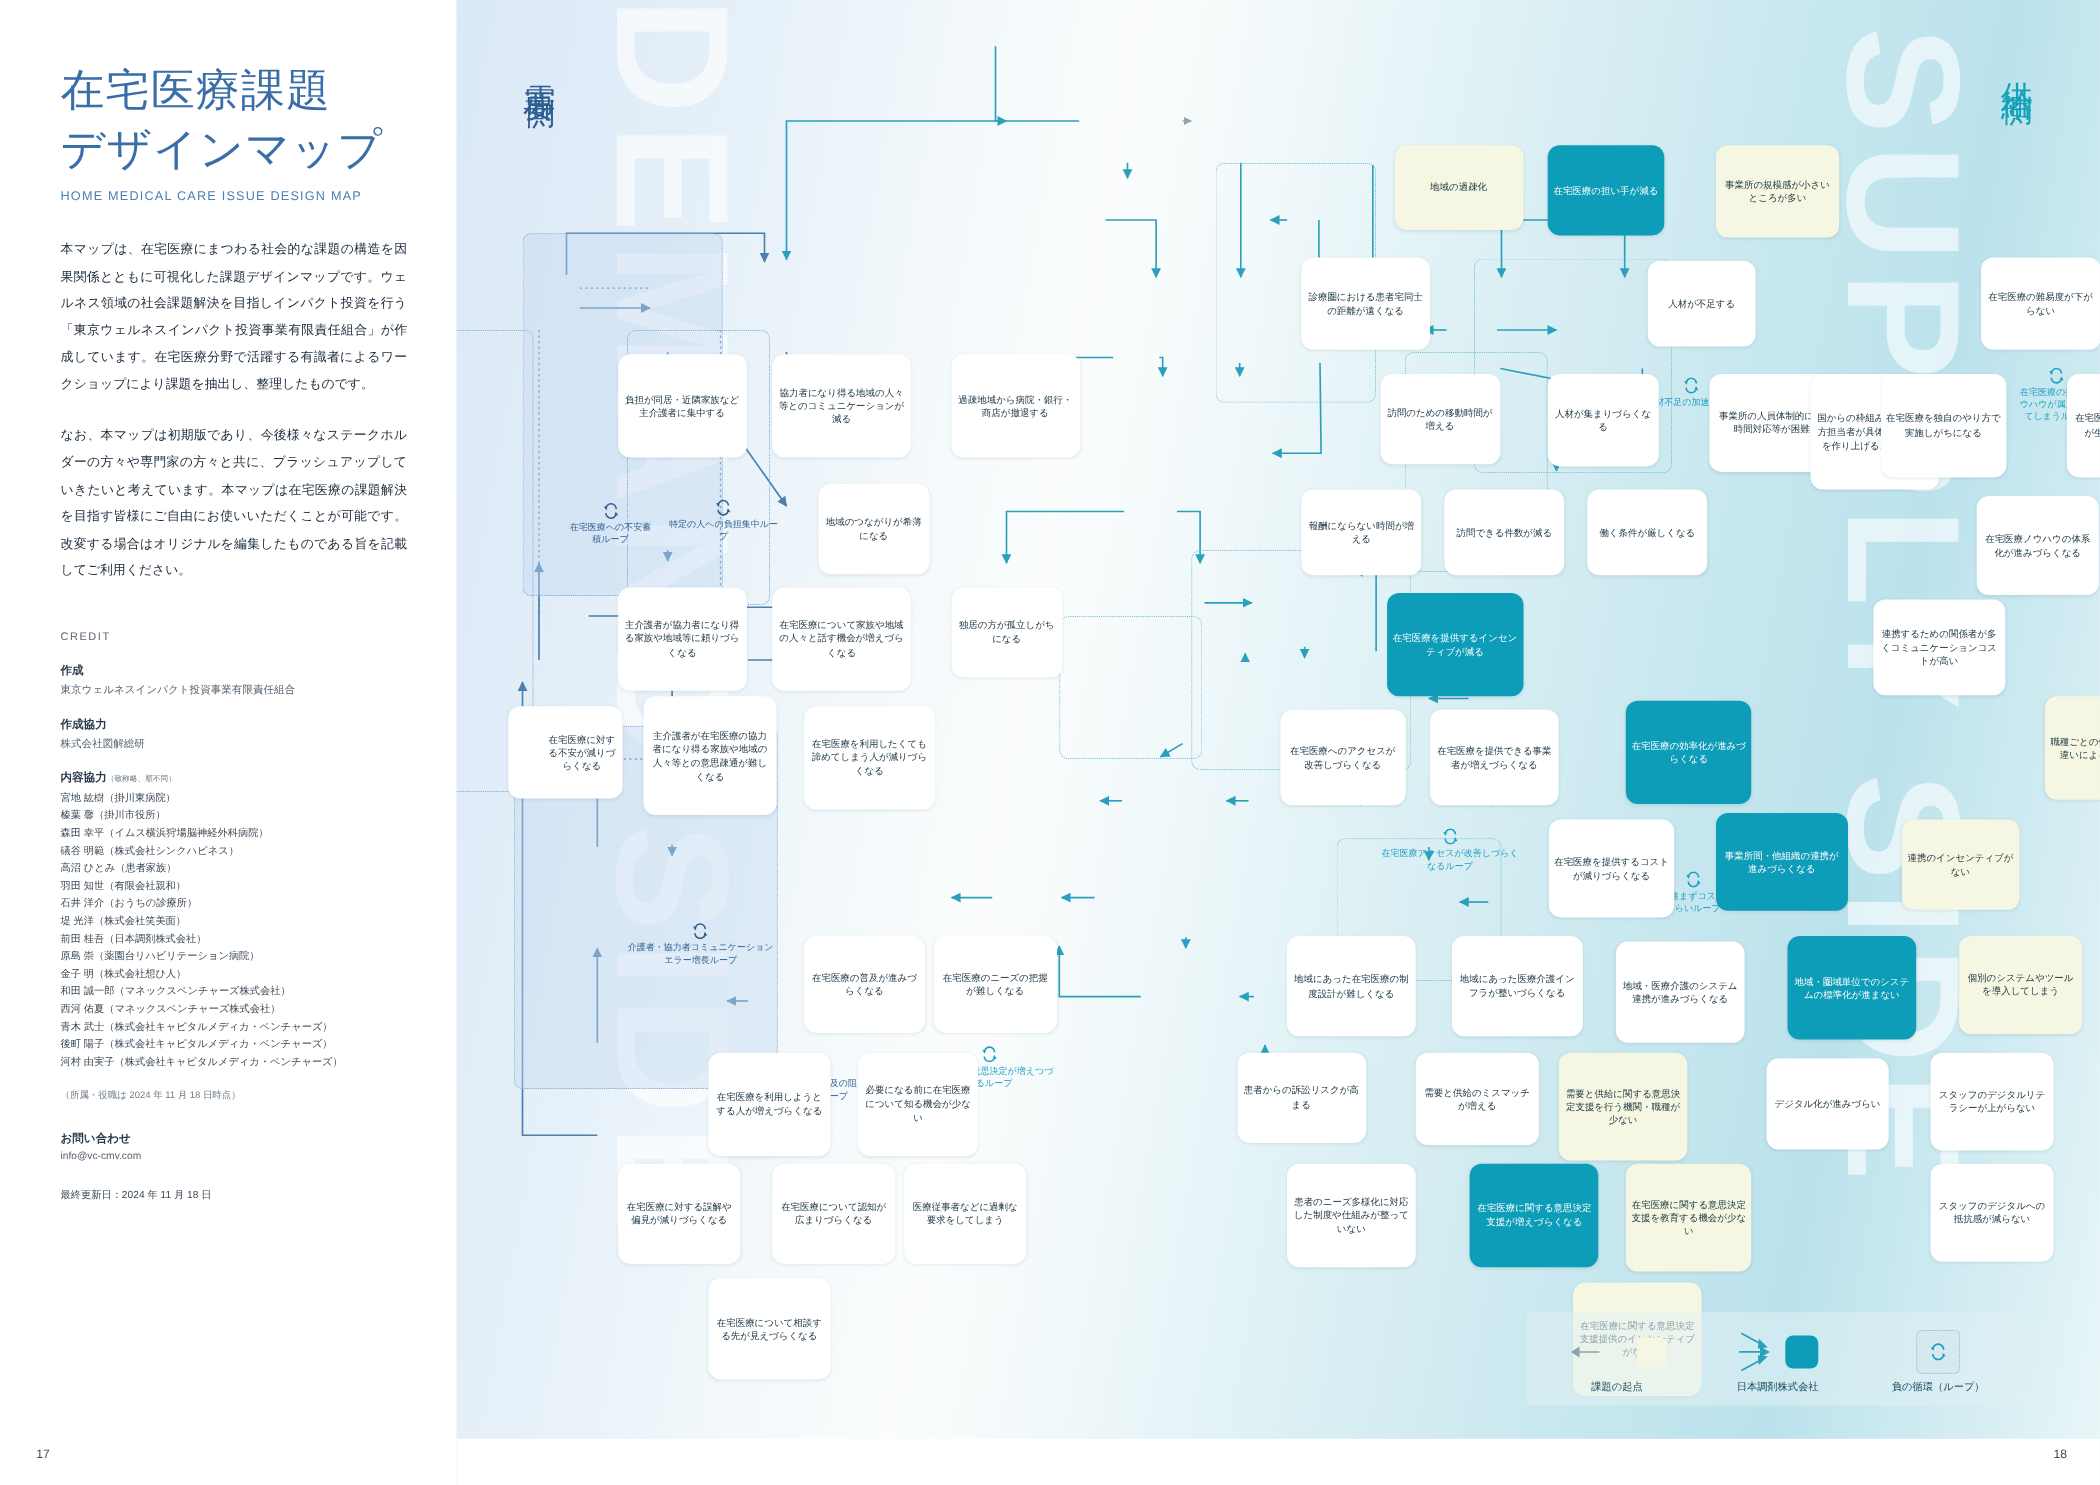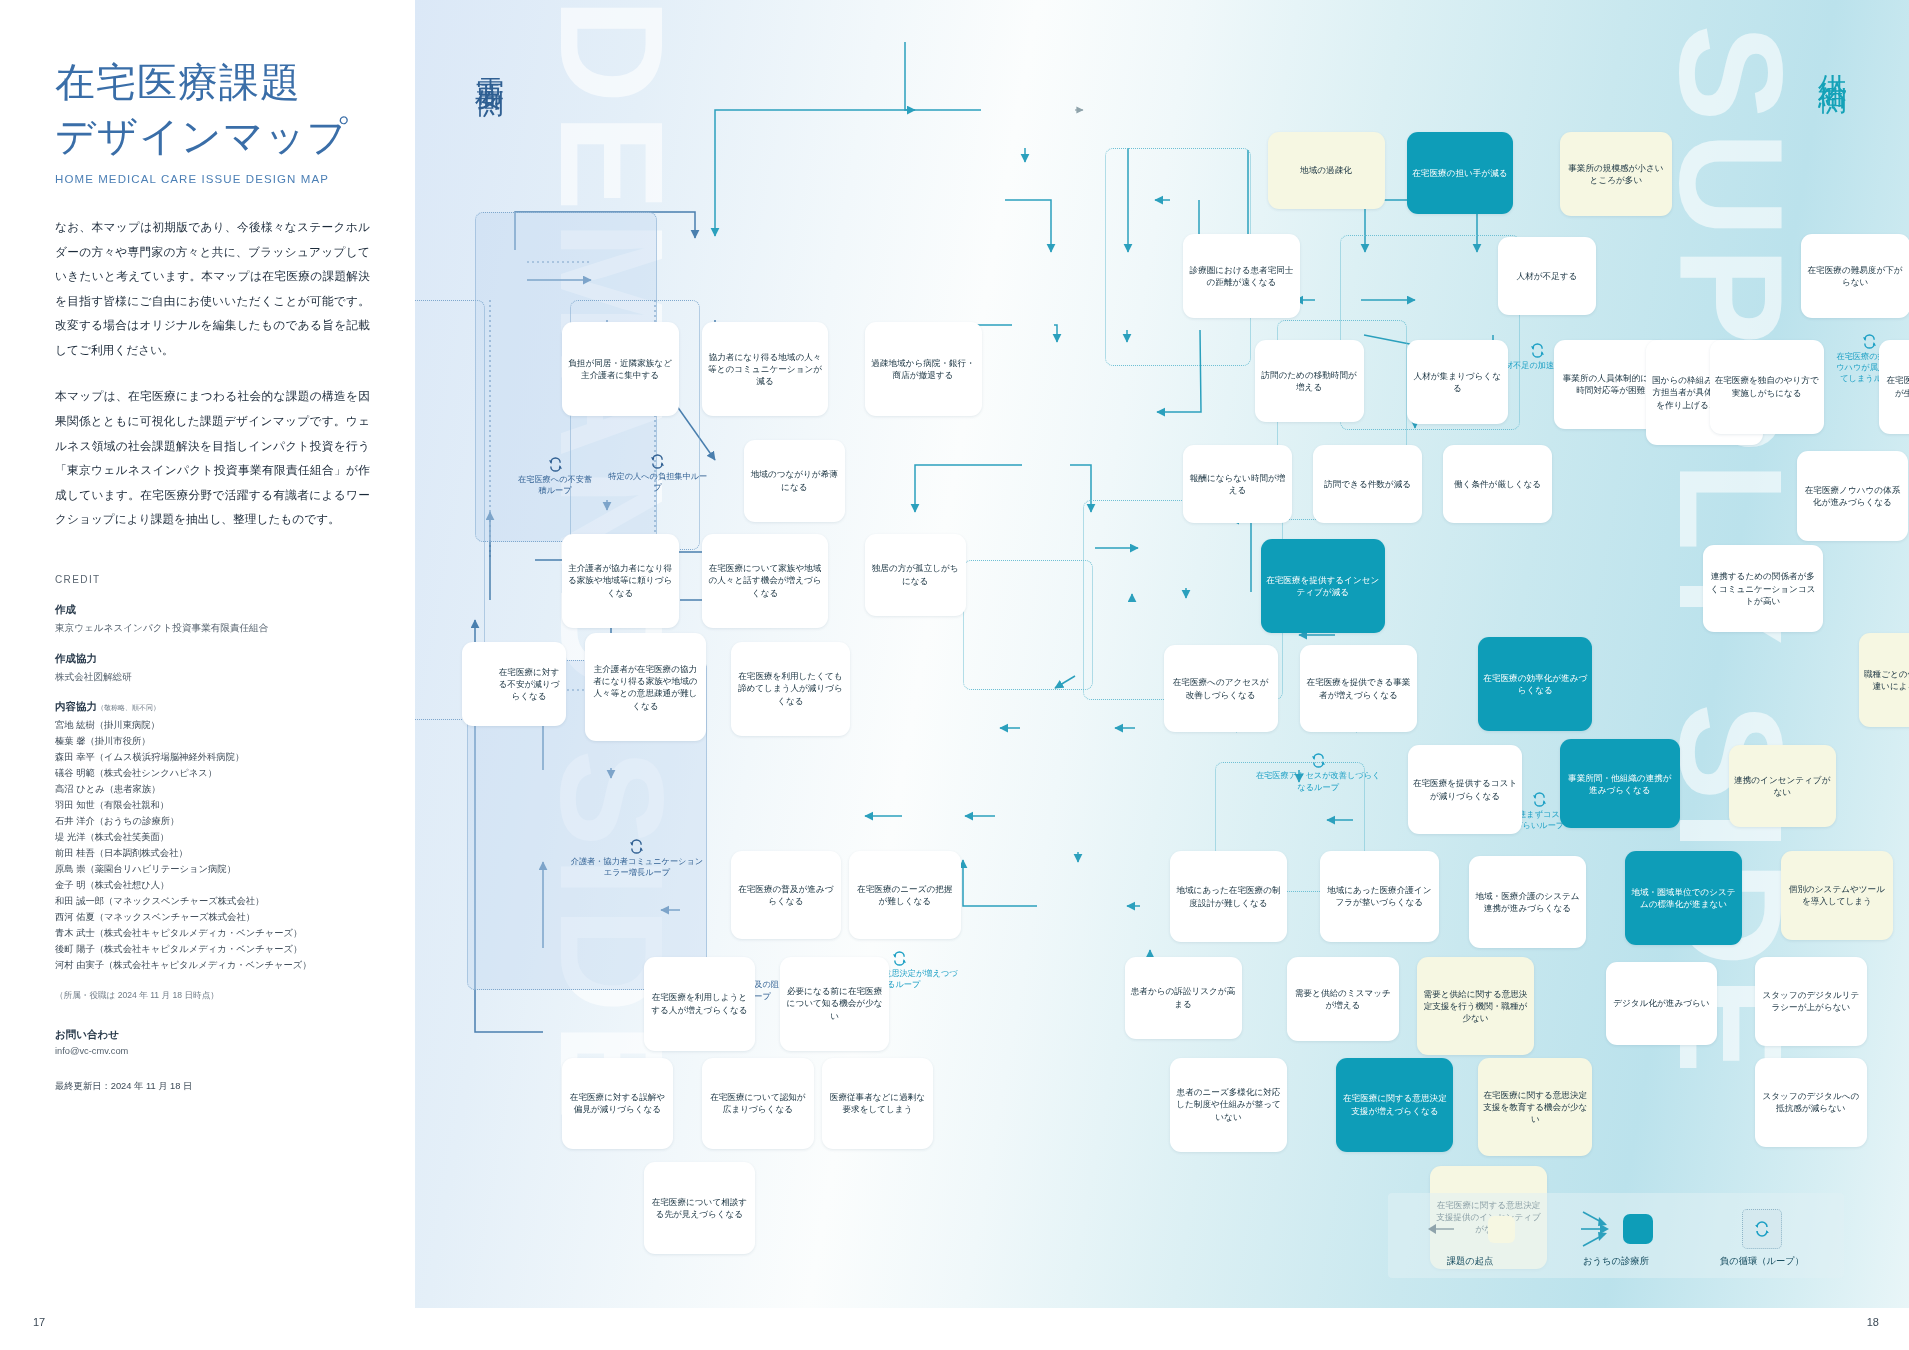--- a/index.html
+++ b/index.html
@@ -204,22 +204,22 @@
 
 <div id="page">
 
   <div id="left-panel">
     <h1 id="title-ja">
       <span>在宅医療課題</span><br>
       <span>デザインマップ</span>
     </h1>
     <div id="title-en">HOME MEDICAL CARE ISSUE DESIGN MAP</div>
 
+    <p class="body-para">本マップは、在宅医療にまつわる社会的な課題の構造を因果関係とともに可視化した課題デザインマップです。ウェルネス領域の社会課題解決を目指しインパクト投資を行う「東京ウェルネスインパクト投資事業有限責任組合」が作成しています。在宅医療分野で活躍する有識者によるワークショップにより課題を抽出し、整理したものです。</p>
     <p class="body-para">なお、本マップは初期版であり、今後様々なステークホルダーの方々や専門家の方々と共に、ブラッシュアップしていきたいと考えています。本マップは在宅医療の課題解決を目指す皆様にご自由にお使いいただくことが可能です。改変する場合はオリジナルを編集したものである旨を記載してご利用ください。</p>
-    <p class="body-para">本マップは、在宅医療にまつわる社会的な課題の構造を因果関係とともに可視化した課題デザインマップです。ウェルネス領域の社会課題解決を目指しインパクト投資を行う「東京ウェルネスインパクト投資事業有限責任組合」が作成しています。在宅医療分野で活躍する有識者によるワークショップにより課題を抽出し、整理したものです。</p>
 
     <div class="credit-head">CREDIT</div>
 
     <div class="credit-label">作成</div>
     <div class="credit-val">東京ウェルネスインパクト投資事業有限責任組合</div>
 
     <div class="credit-label">作成協力</div>
     <div class="credit-val">株式会社図解総研</div>
 
     <div class="credit-label">
@@ -499,21 +499,21 @@
                 <path d="M4,38 L26,26"></path>
             </g>
             <g fill="#2ba0bd">
               <path d="M20,9 L28,17 L19,18 z"></path>
                 <path d="M21,16 L30,21 L21,26 z"></path>
                 <path d="M19,24 L28,25 L20,33 z"></path>
             </g>
           </svg>
           <div class="lg-sq-teal"></div>
         </div>
-        <div class="lg-cap">おうちの診療所</div>
+        <div class="lg-cap">日本調剤株式会社</div>
       </div>
 
       <div class="lg-item">
         <div class="lg-art">
           <div class="lg-sq-loop">
             <svg width="16" height="16" viewBox="0 0 16 16">
               <path d="M3,6 A5,5 0 0 1 13,6" stroke="#1b9fc4" stroke-width="1.6" fill="none"></path>
               <path d="M13,10 A5,5 0 0 1 3,10" stroke="#1b9fc4" stroke-width="1.6" fill="none"></path>
               <path d="M1,4 L4,4 L4,7 z" fill="#1b9fc4"></path>
               <path d="M15,12 L12,12 L12,9 z" fill="#1b9fc4"></path>

